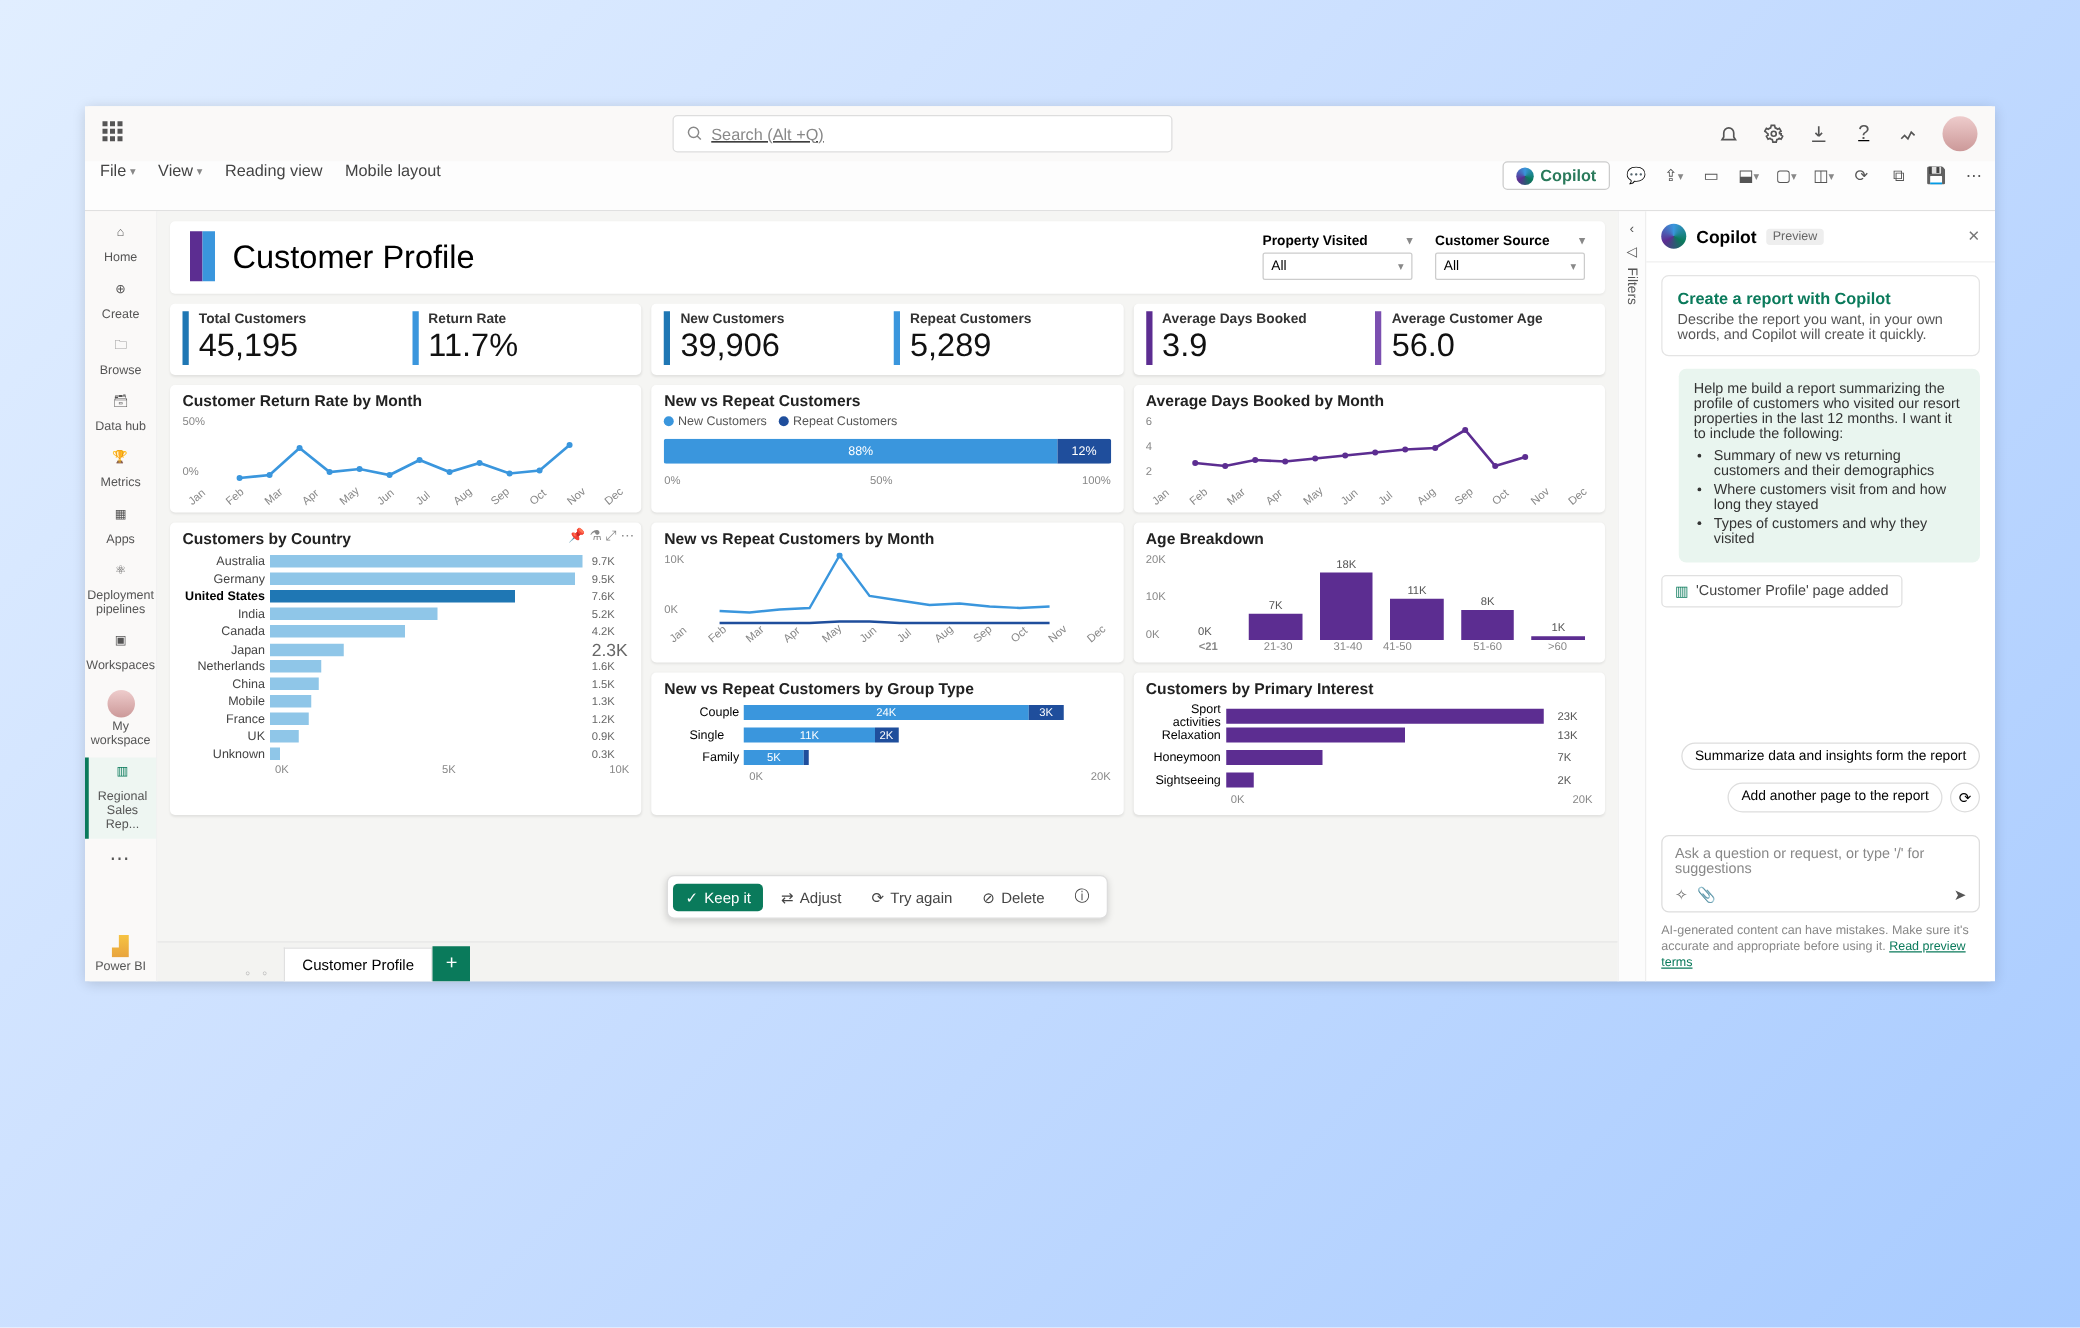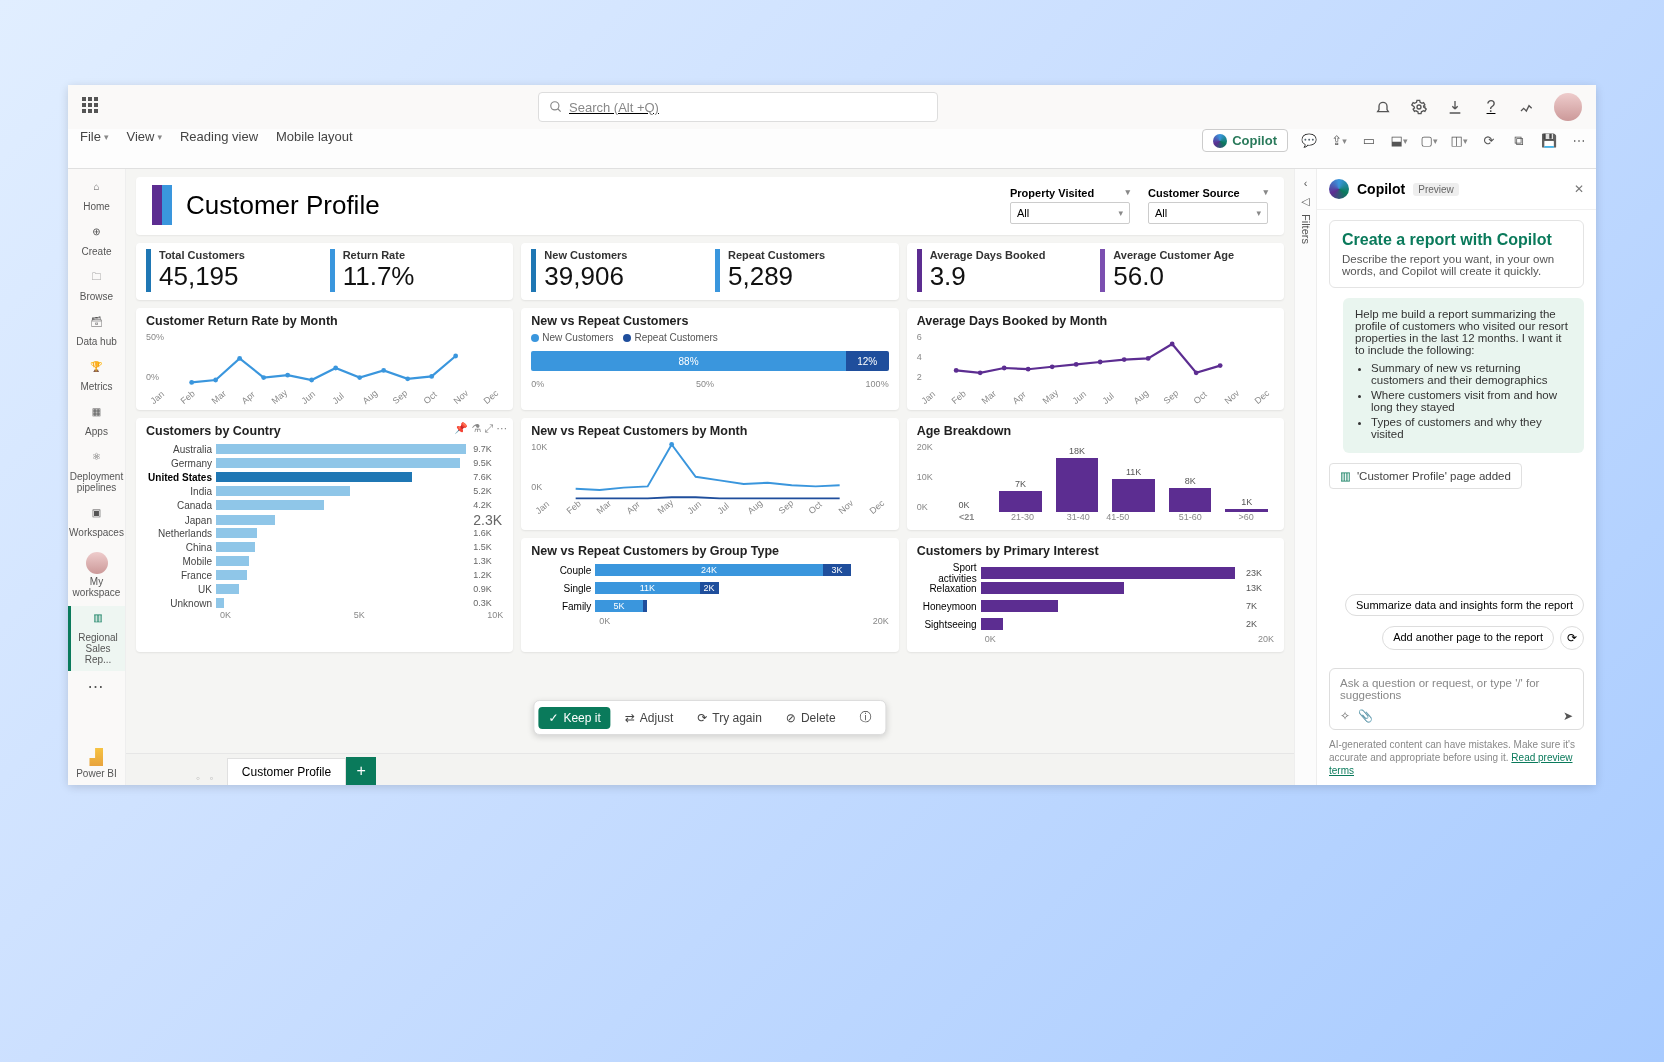--- a/index.html
+++ b/index.html
@@ -108,21 +108,21 @@
 
   
   .copilot-pane { width:280px; border-left:1px solid #eee; background:#fff; display:flex; flex-direction:column; font-size:12px; }
   .cp-head { display:flex; align-items:center; gap:8px; padding:10px 12px; border-bottom:1px solid #f0f0f0; }
   .cp-logo { width:20px; height:20px; border-radius:50%; background:conic-gradient(#3a96dd,#0a7a5b,#5c2d91,#3a96dd); }
   .cp-head .title { font-weight:600; font-size:14px; }
   .cp-head .badge { font-size:10px; background:#eee; padding:1px 5px; border-radius:3px; color:#666; }
   .cp-head .close { margin-left:auto; cursor:pointer; color:#777; }
   .cp-body { flex:1; padding:10px 12px; overflow:auto; display:flex; flex-direction:column; gap:10px; }
   .cp-card { border:1px solid #e4e4e4; border-radius:6px; padding:10px 12px; }
-  .cp-card h4 { color:#0a7a5b; font-size:16px; margin-bottom:4px; }
+  .cp-card h4 { color:#0a7a5b; font-size:13px; margin-bottom:4px; }
   .cp-card p { font-size:11.5px; color:#555; }
   .user-msg { background:#e9f5ef; border-radius:6px; padding:10px 12px; font-size:11.5px; color:#333; margin-left:14px; }
   .user-msg ul { padding-left:16px; margin-top:6px; }
   .user-msg li { margin-bottom:3px; }
   .added-chip { display:inline-flex; align-items:center; gap:6px; border:1px solid #e0e0e0; border-radius:4px; padding:5px 10px; font-size:11.5px; color:#444; background:#fff; width:fit-content; }
   .sugg-row { display:flex; gap:6px; flex-wrap:wrap; justify-content:flex-end; }
   .sugg { border:1px solid #ddd; border-radius:14px; padding:4px 10px; font-size:11px; cursor:pointer; background:#fff; }
   .refresh-btn { width:24px; height:24px; border:1px solid #ddd; border-radius:50%; display:flex; align-items:center; justify-content:center; cursor:pointer; }
   .cp-input { margin:8px 12px; border:1px solid #ddd; border-radius:6px; padding:8px 10px 6px 10px; }
   .cp-input .ph { color:#888; font-size:11.5px; min-height:28px; }
@@ -614,21 +614,21 @@
             <div id="gtype-bars">
                 <div class="gbar-row">
                   <div style="text-align: right; padding-right: 4px;">Couple</div>
                   <div class="bar">
                     <div class="seg" style="background: rgb(58, 150, 221); width: 85.7143%;">24K</div>
                     <div class="seg" style="background: rgb(31, 78, 156); width: 10.7143%;">3K</div>
                   </div>
                   <div></div>
                 </div>
                 <div class="gbar-row">
-                  <div style="text-align: right; padding-right: 4px;">Single</div>
+                  <div style="text-align: right; padding-right: 16px;">Single</div>
                   <div class="bar">
                     <div class="seg" style="background: rgb(58, 150, 221); width: 39.2857%;">11K</div>
                     <div class="seg" style="background: rgb(31, 78, 156); width: 7.14286%;">2K</div>
                   </div>
                   <div></div>
                 </div>
                 <div class="gbar-row">
                   <div style="text-align: right; padding-right: 4px;">Family</div>
                   <div class="bar">
                     <div class="seg" style="background: rgb(58, 150, 221); width: 17.8571%;">5K</div>

